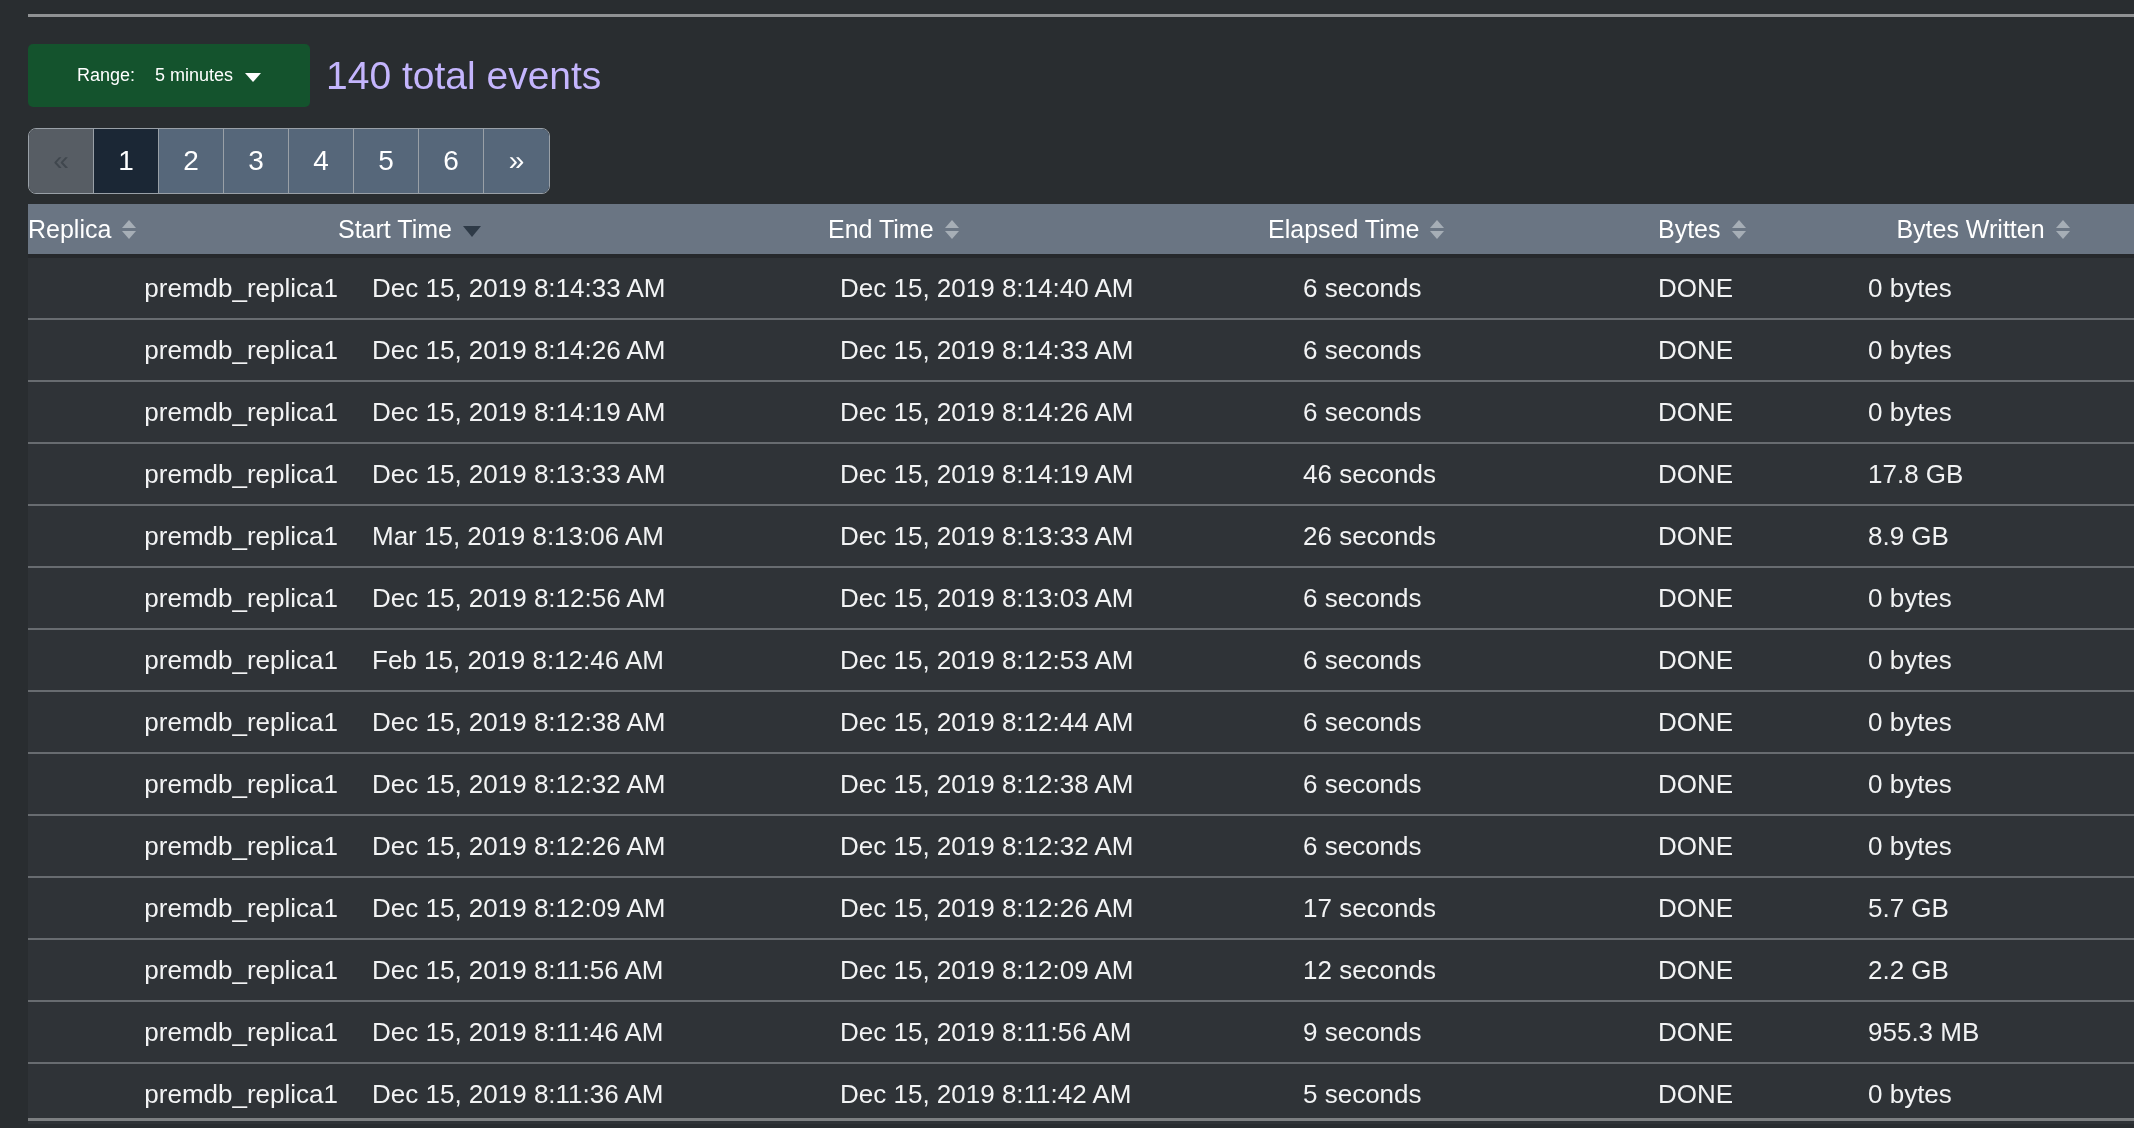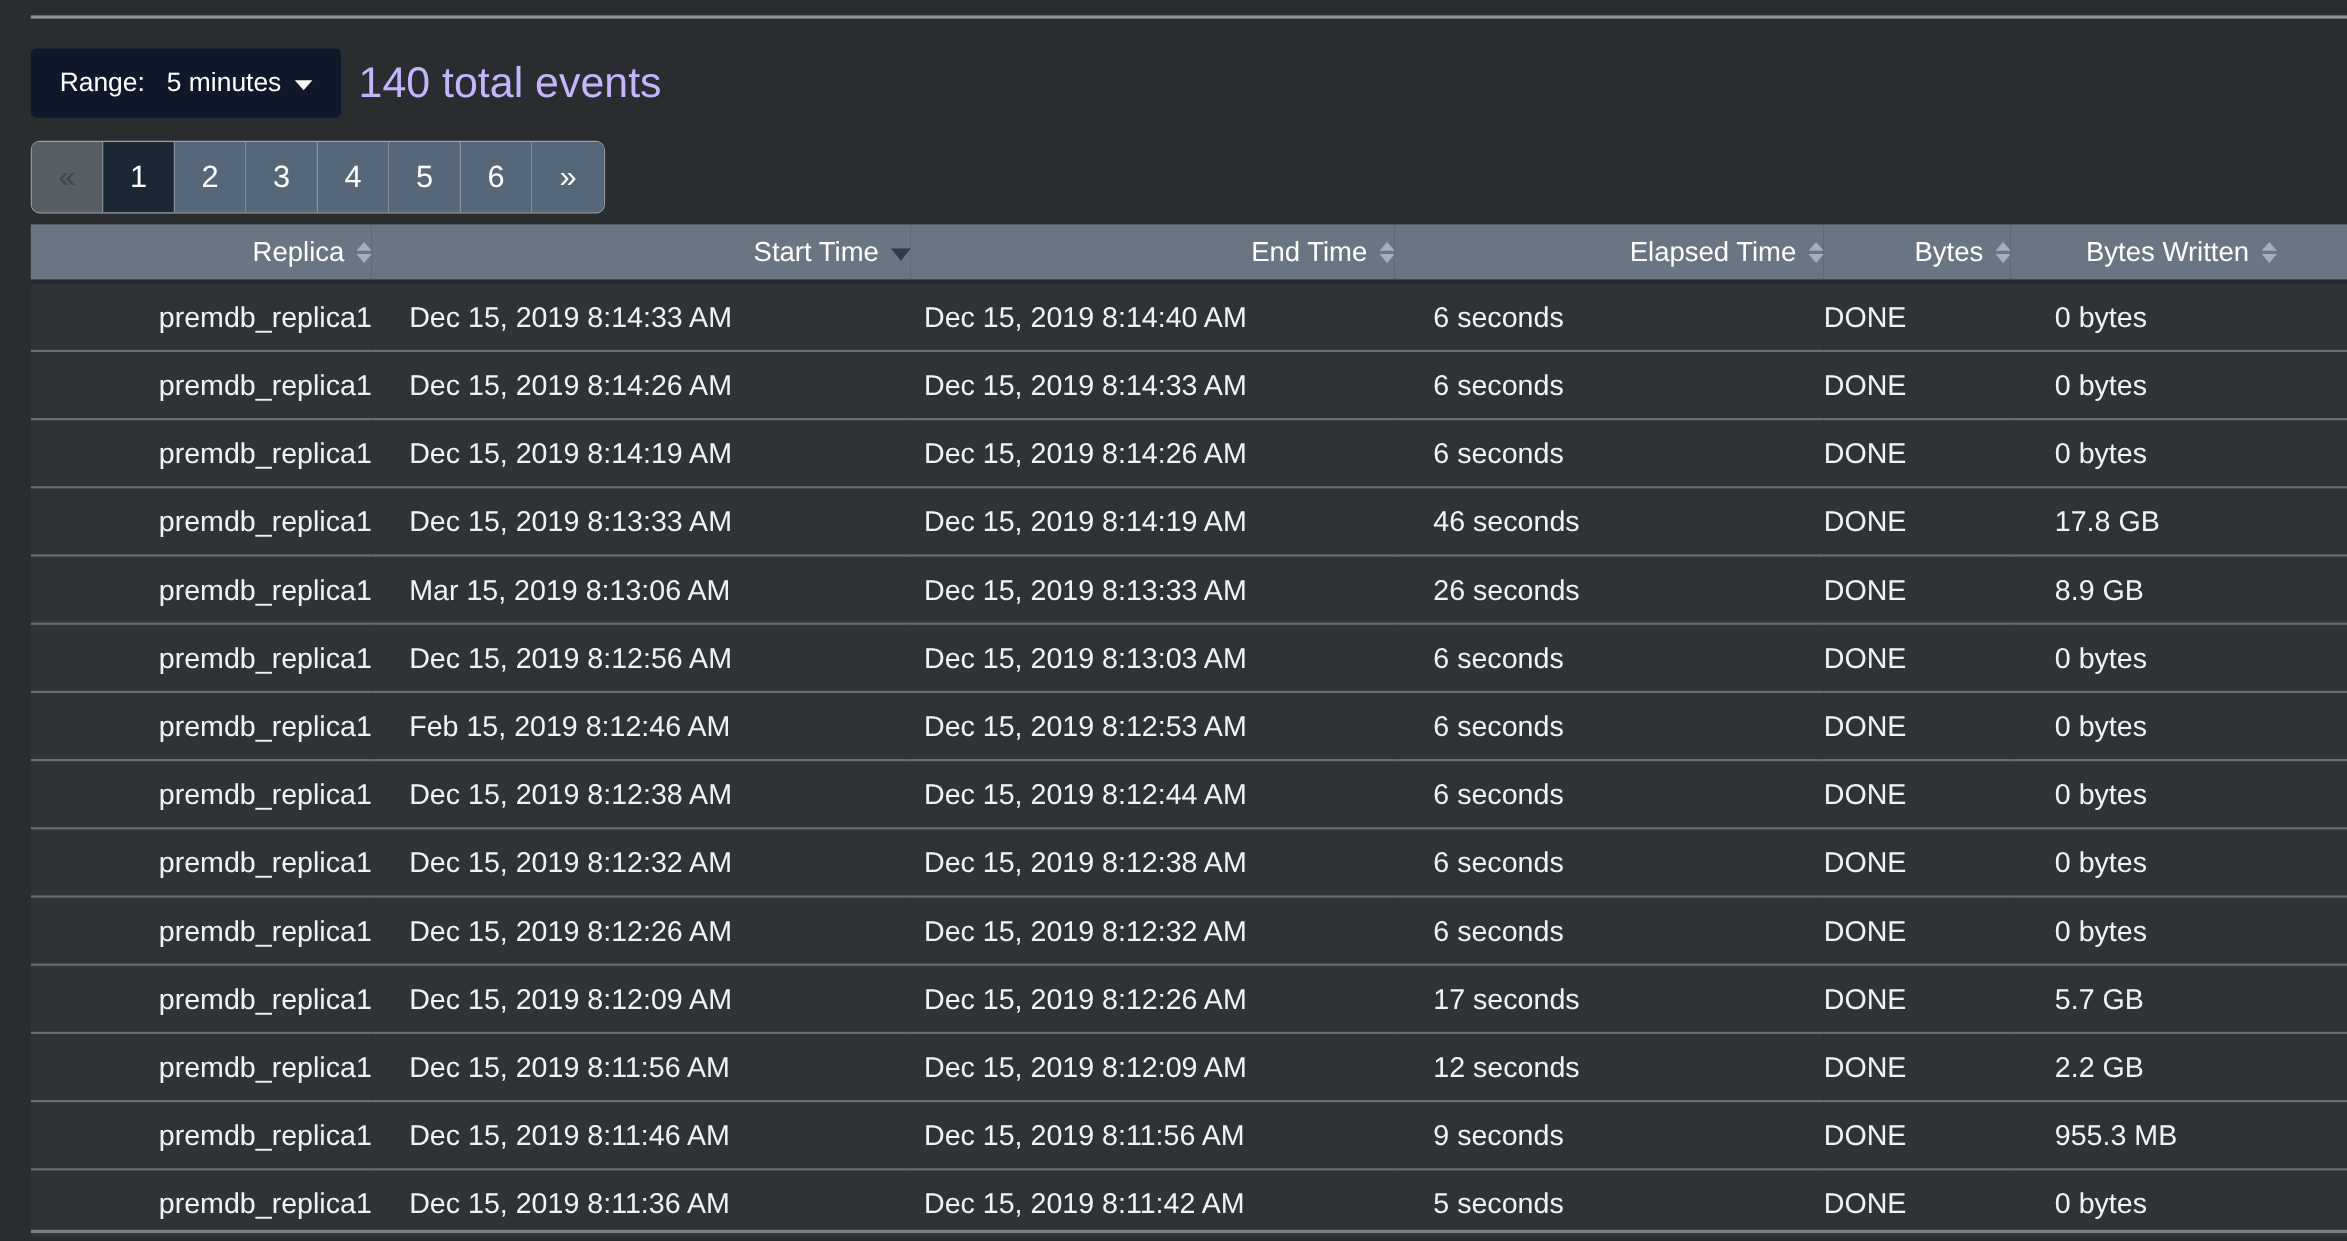--- a/index.html
+++ b/index.html
@@ -22,22 +22,22 @@
     background: #7C7F81; z-index: 6;
   }
 
   
   .toolbar {
     position: absolute; left: 28px; top: 44px;
     display: flex; align-items: center; gap: 16px;
   }
   .range-button {
     width: 282px; height: 63px;
-    background: #0f172a; border: none; border-radius: 5px;
-    color: #FFFFFF; font-size: 24px; font-family: inherit;
+    background: #14532d; border: none; border-radius: 5px;
+    color: #FFFFFF; font-size: 18px; font-family: inherit;
     display: flex; align-items: center; justify-content: center;
     cursor: pointer; padding: 0;
   }
   .range-button .range-value { margin-left: 20px; text-align: center; }
   .caret-down {
     width: 0; height: 0; margin-left: 12px; margin-top: 3px;
     border-left: 8px solid transparent; border-right: 8px solid transparent;
     border-top: 9px solid #FFFFFF;
   }
   .total-events { color: #c4b5fd; font-size: 39px; }
@@ -58,21 +58,21 @@
   .page-btn.prev { background: #575D64; color: #40474E; }
   .page-btn.active { background: #1B2735; }
 
   
   .events-table {
     position: absolute; left: 28px; top: 204px; width: 2106px;
     border-collapse: collapse; table-layout: fixed;
   }
   .events-table th {
     height: 50px; background: #6A7583; color: #FFFFFF;
-    font-weight: 400; font-size: 25px; text-align: right;
+    font-weight: 400; font-size: 25px; text-align: left;
     padding: 0; cursor: pointer; white-space: nowrap;
   }
   .th-wrap { display: inline-flex; align-items: center; gap: 11px; }
   th.col6 { text-align: center; }
   th.col6 .th-wrap { margin-right: -4px; }
 
   .sort-both { display: inline-flex; flex-direction: column; gap: 3px; }
   .sort-both .arr-up {
     width: 0; height: 0;
     border-left: 7px solid transparent; border-right: 7px solid transparent;

